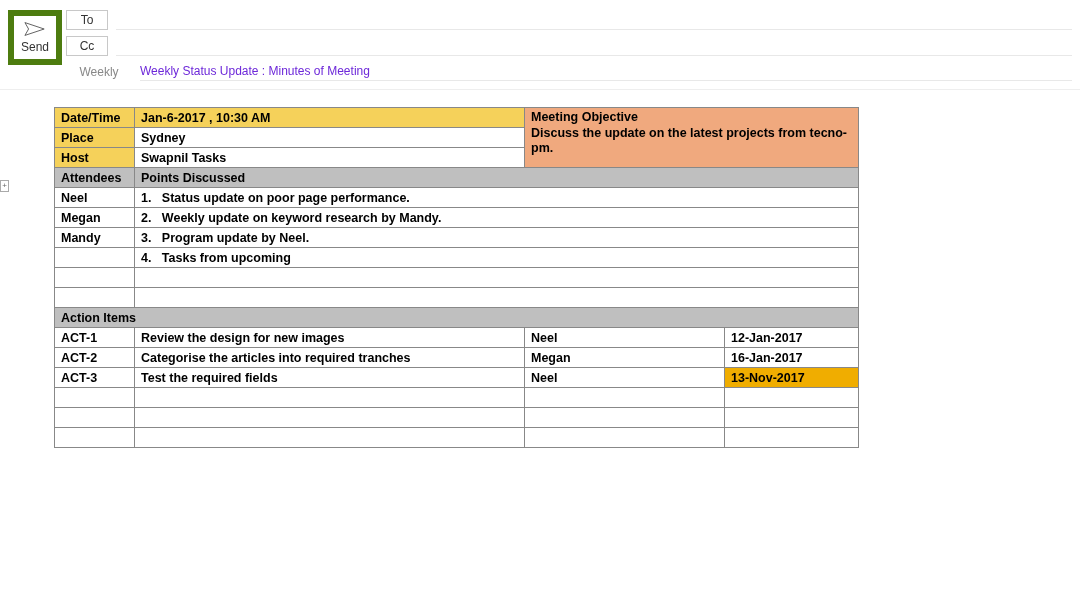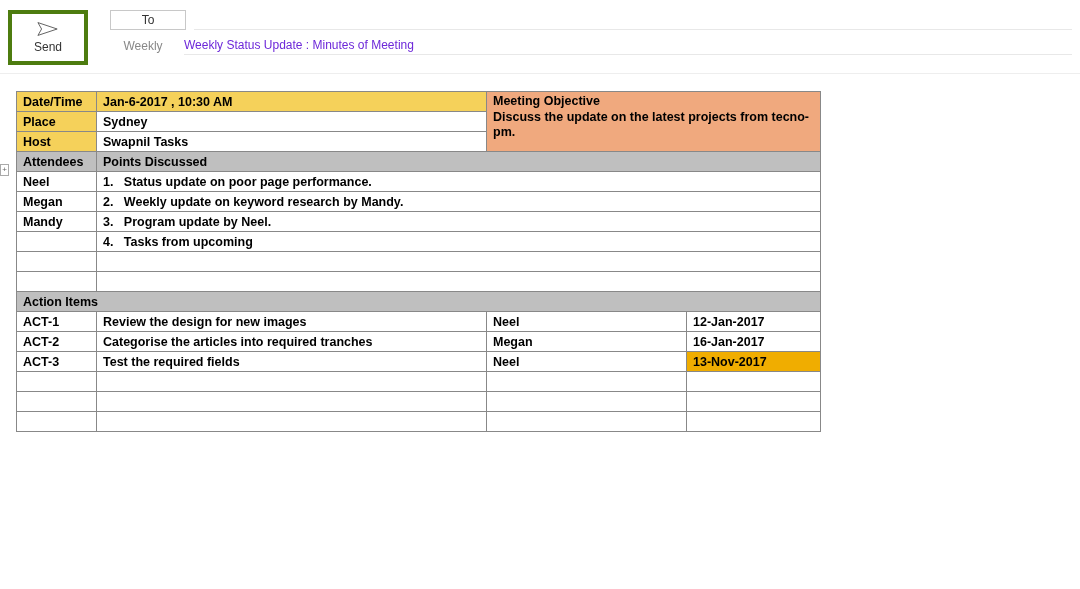--- a/index.html
+++ b/index.html
@@ -13,28 +13,28 @@
       background: #fff;
       color: #000;
     }
     .compose-header {
       display: flex;
       align-items: flex-start;
       padding: 10px 8px 8px 8px;
       border-bottom: 1px solid #eee;
     }
     .send-box {
-      border: 4px solid #4d7c0f;
-      width: 80px;
+      border: 6px solid #4d7c0f;
+      width: 54px;
       height: 55px;
       display: flex;
       flex-direction: column;
       align-items: center;
       justify-content: center;
-      margin-right: 22px;
+      margin-right: 4px;
       cursor: pointer;
     }
     .send-box svg {
       width: 22px;
       height: 16px;
     }
     .send-label {
       font-size: 12px;
       color: #333;
       margin-top: 3px;
@@ -43,21 +43,21 @@
       flex: 1;
       display: flex;
       flex-direction: column;
       gap: 6px;
     }
     .field-row {
       display: flex;
       align-items: center;
     }
     .field-btn {
-      width: 76px;
+      width: 42px;
       height: 20px;
       border: 1px solid #c8c8c8;
       background: #fff;
       display: flex;
       align-items: center;
       justify-content: center;
       font-size: 12px;
       color: #333;
       cursor: pointer;
     }
@@ -79,20 +79,21 @@
       border: none;
       outline: none;
       font-size: 12px;
       color: #6d28d9;
       width: 100%;
       background: transparent;
     }
 
     .doc-wrap {
       padding: 9px;
+      margin-left: 38px;
     }
     table.mom {
       border-collapse: collapse;
       width: 804px;
       margin-left: 7px;
       margin-top: 8px;
       table-layout: fixed;
     }
     table.mom td {
       border: 1px solid #888;
@@ -161,20 +162,24 @@
       <path d="M1 1 L22 8 L1 15 L5 8 Z" fill="none" stroke="#555" stroke-width="1"></path>
     </svg>
     <span class="send-label">Send</span>
   </div>
   <div class="fields">
     <div class="field-row">
       <div class="field-btn">To</div>
       <div class="field-value"><input class="field-value-input" style=""></div>
     </div>
     <div class="field-row">
+      <div class="field-btn">Cc</div>
+      <div class="field-value"><input class="field-value-input" style=""></div>
+    </div>
+    <div class="field-row">
       <div class="field-label-plain">Weekly</div>
       <div class="field-value"><input class="field-value-input" value="Weekly Status Update : Minutes of Meeting" style=""></div>
     </div>
   </div>
 </div>
 
 <div class="rel-wrap">
   <div class="page-handle">+</div>
 
   <div class="doc-wrap">

